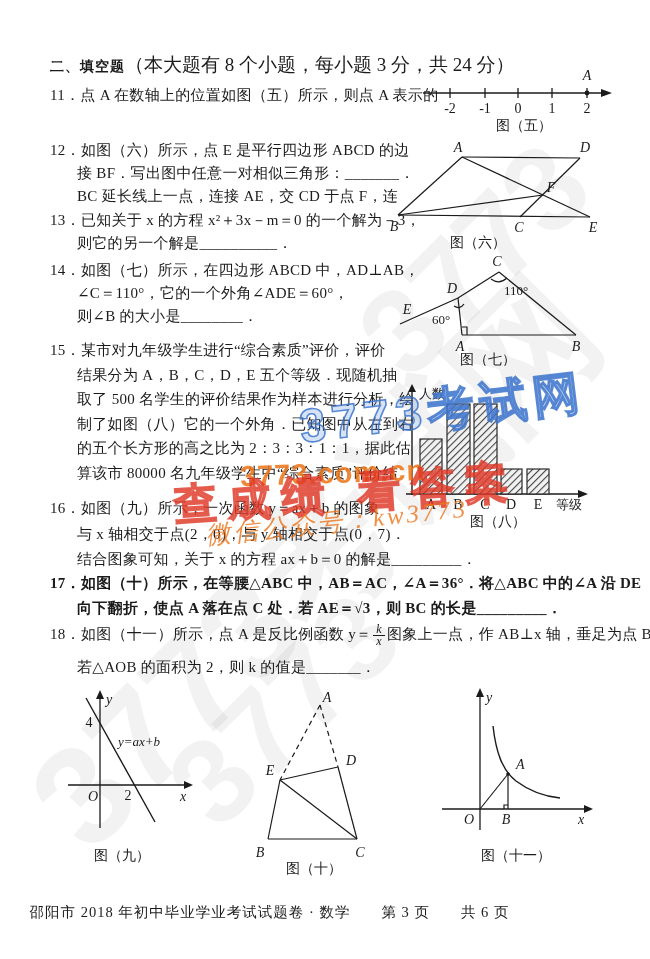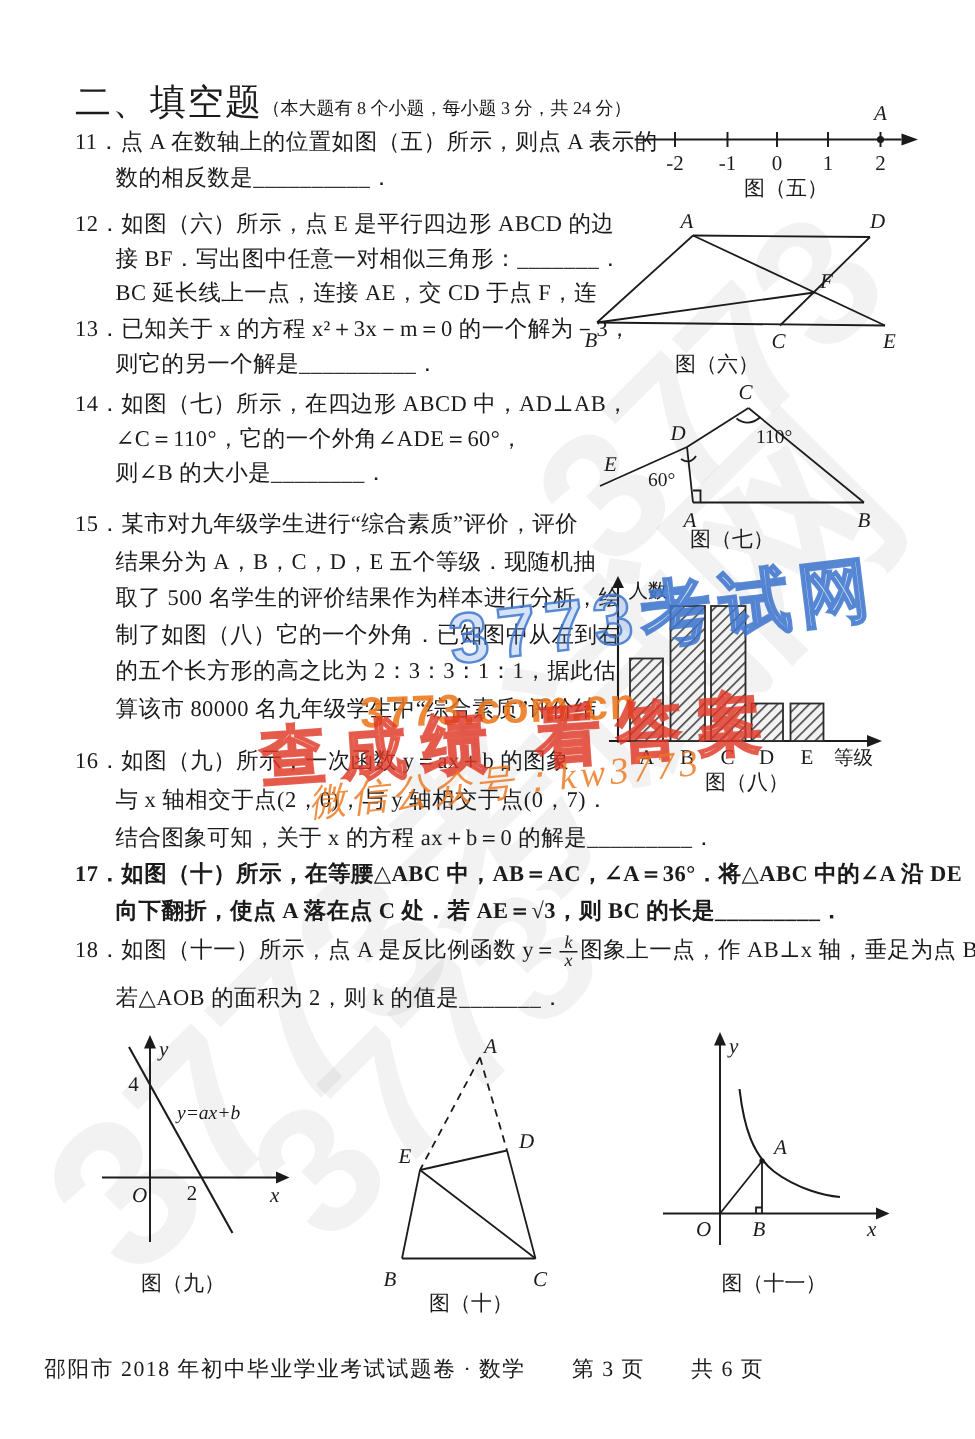--- a/index.html
+++ b/index.html
@@ -6,22 +6,22 @@
   body{
     width:650px;height:959px;position:relative;background:#ffffff;
     font-family:"Liberation Serif","DejaVu Serif",serif;
     color:#1b1b1b;overflow:hidden;
   }
   .abs{position:absolute;}
   .qblock{position:absolute;left:50px;font-size:15px;line-height:24px;letter-spacing:0.3px;}
   .qline{white-space:nowrap;}
   .qline.cont{margin-left:27px;}
   .section-head{position:absolute;left:50px;top:52px;white-space:nowrap;}
-  .section-title{font-size:24px;font-weight:normal;letter-spacing:1px;}
-  .section-note{font-size:12px;}
+  .section-title{font-size:14px;font-weight:bold;letter-spacing:1px;}
+  .section-note{font-size:19px;}
   svg text{font-family:"Liberation Serif","DejaVu Serif",serif;fill:#1b1b1b;}
   .it{font-style:italic;}
   .cjk{font-style:normal;}
   .frac{display:inline-flex;flex-direction:column;align-items:center;vertical-align:middle;
         font-style:italic;font-size:12px;line-height:11px;margin:0 2px;}
   .frac .num{border-bottom:1px solid #1b1b1b;padding:0 3px;}
   .footer{position:absolute;left:0;top:903px;width:539px;text-align:center;
           font-size:14.5px;letter-spacing:1px;}
   
   .wm{position:absolute;pointer-events:none;white-space:nowrap;z-index:6;}
@@ -47,21 +47,20 @@
 <div class="wm wm-gray" style="left:340px;top:190px;font-size:120px;transform:rotate(-45deg);">3773</div>
 <div class="wm wm-gray" style="left:-50px;top:470px;font-size:140px;transform:rotate(-45deg);">3773考试网</div>
 <div class="wm wm-gray" style="left:150px;top:640px;font-size:120px;transform:rotate(-45deg);">3773</div>
 
 <div class="section-head z1">
   <span class="section-title">二、填空题</span><span class="section-note">（本大题有 8 个小题，每小题 3 分，共 24 分）</span>
 </div>
 
 <div class="qblock z1" style="top:83px;">
   <div class="qline">11．点 A 在数轴上的位置如图（五）所示，则点 A 表示的</div>
-  <div class="qline cont">数的相反数是__________．</div>
 </div>
 
 <svg class="abs z1" style="left:420px;top:58px;" width="205" height="76" viewBox="0 0 205 76">
   <g stroke="#1b1b1b" stroke-width="1.3">
     <line x1="3" y1="35" x2="181" y2="35"></line>
     <line x1="30" y1="30" x2="30" y2="40"></line>
       <line x1="65" y1="30" x2="65" y2="40"></line>
     <line x1="98" y1="30" x2="98" y2="40"></line>
       <line x1="132" y1="30" x2="132" y2="40"></line>
     <line x1="167" y1="30" x2="167" y2="40"></line>

